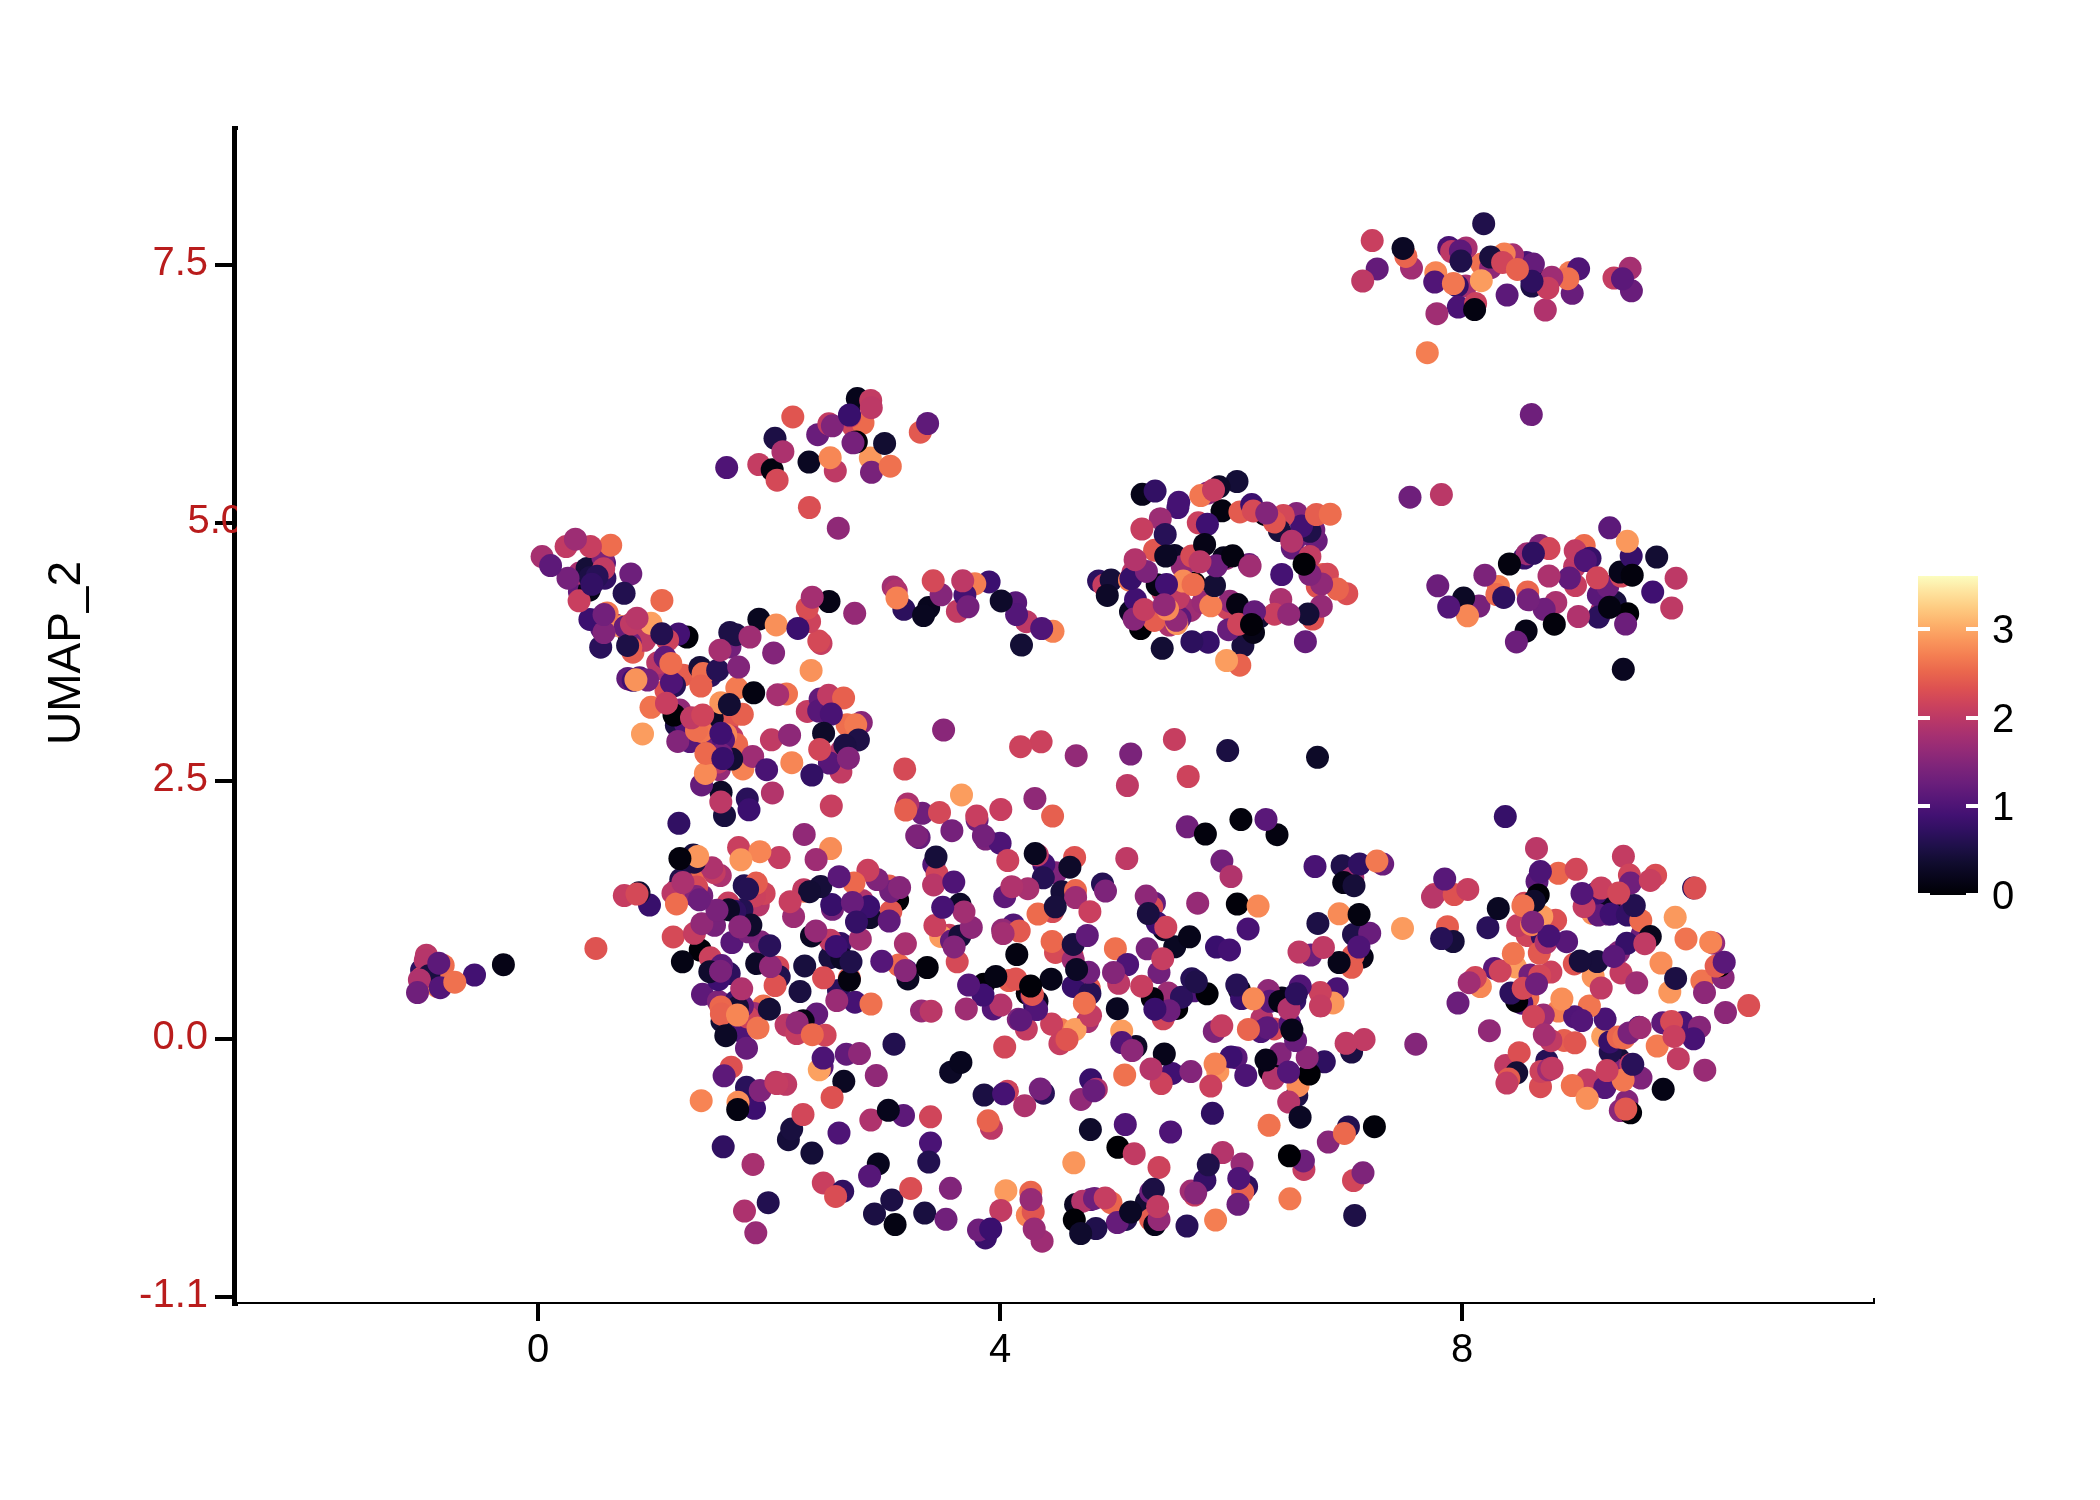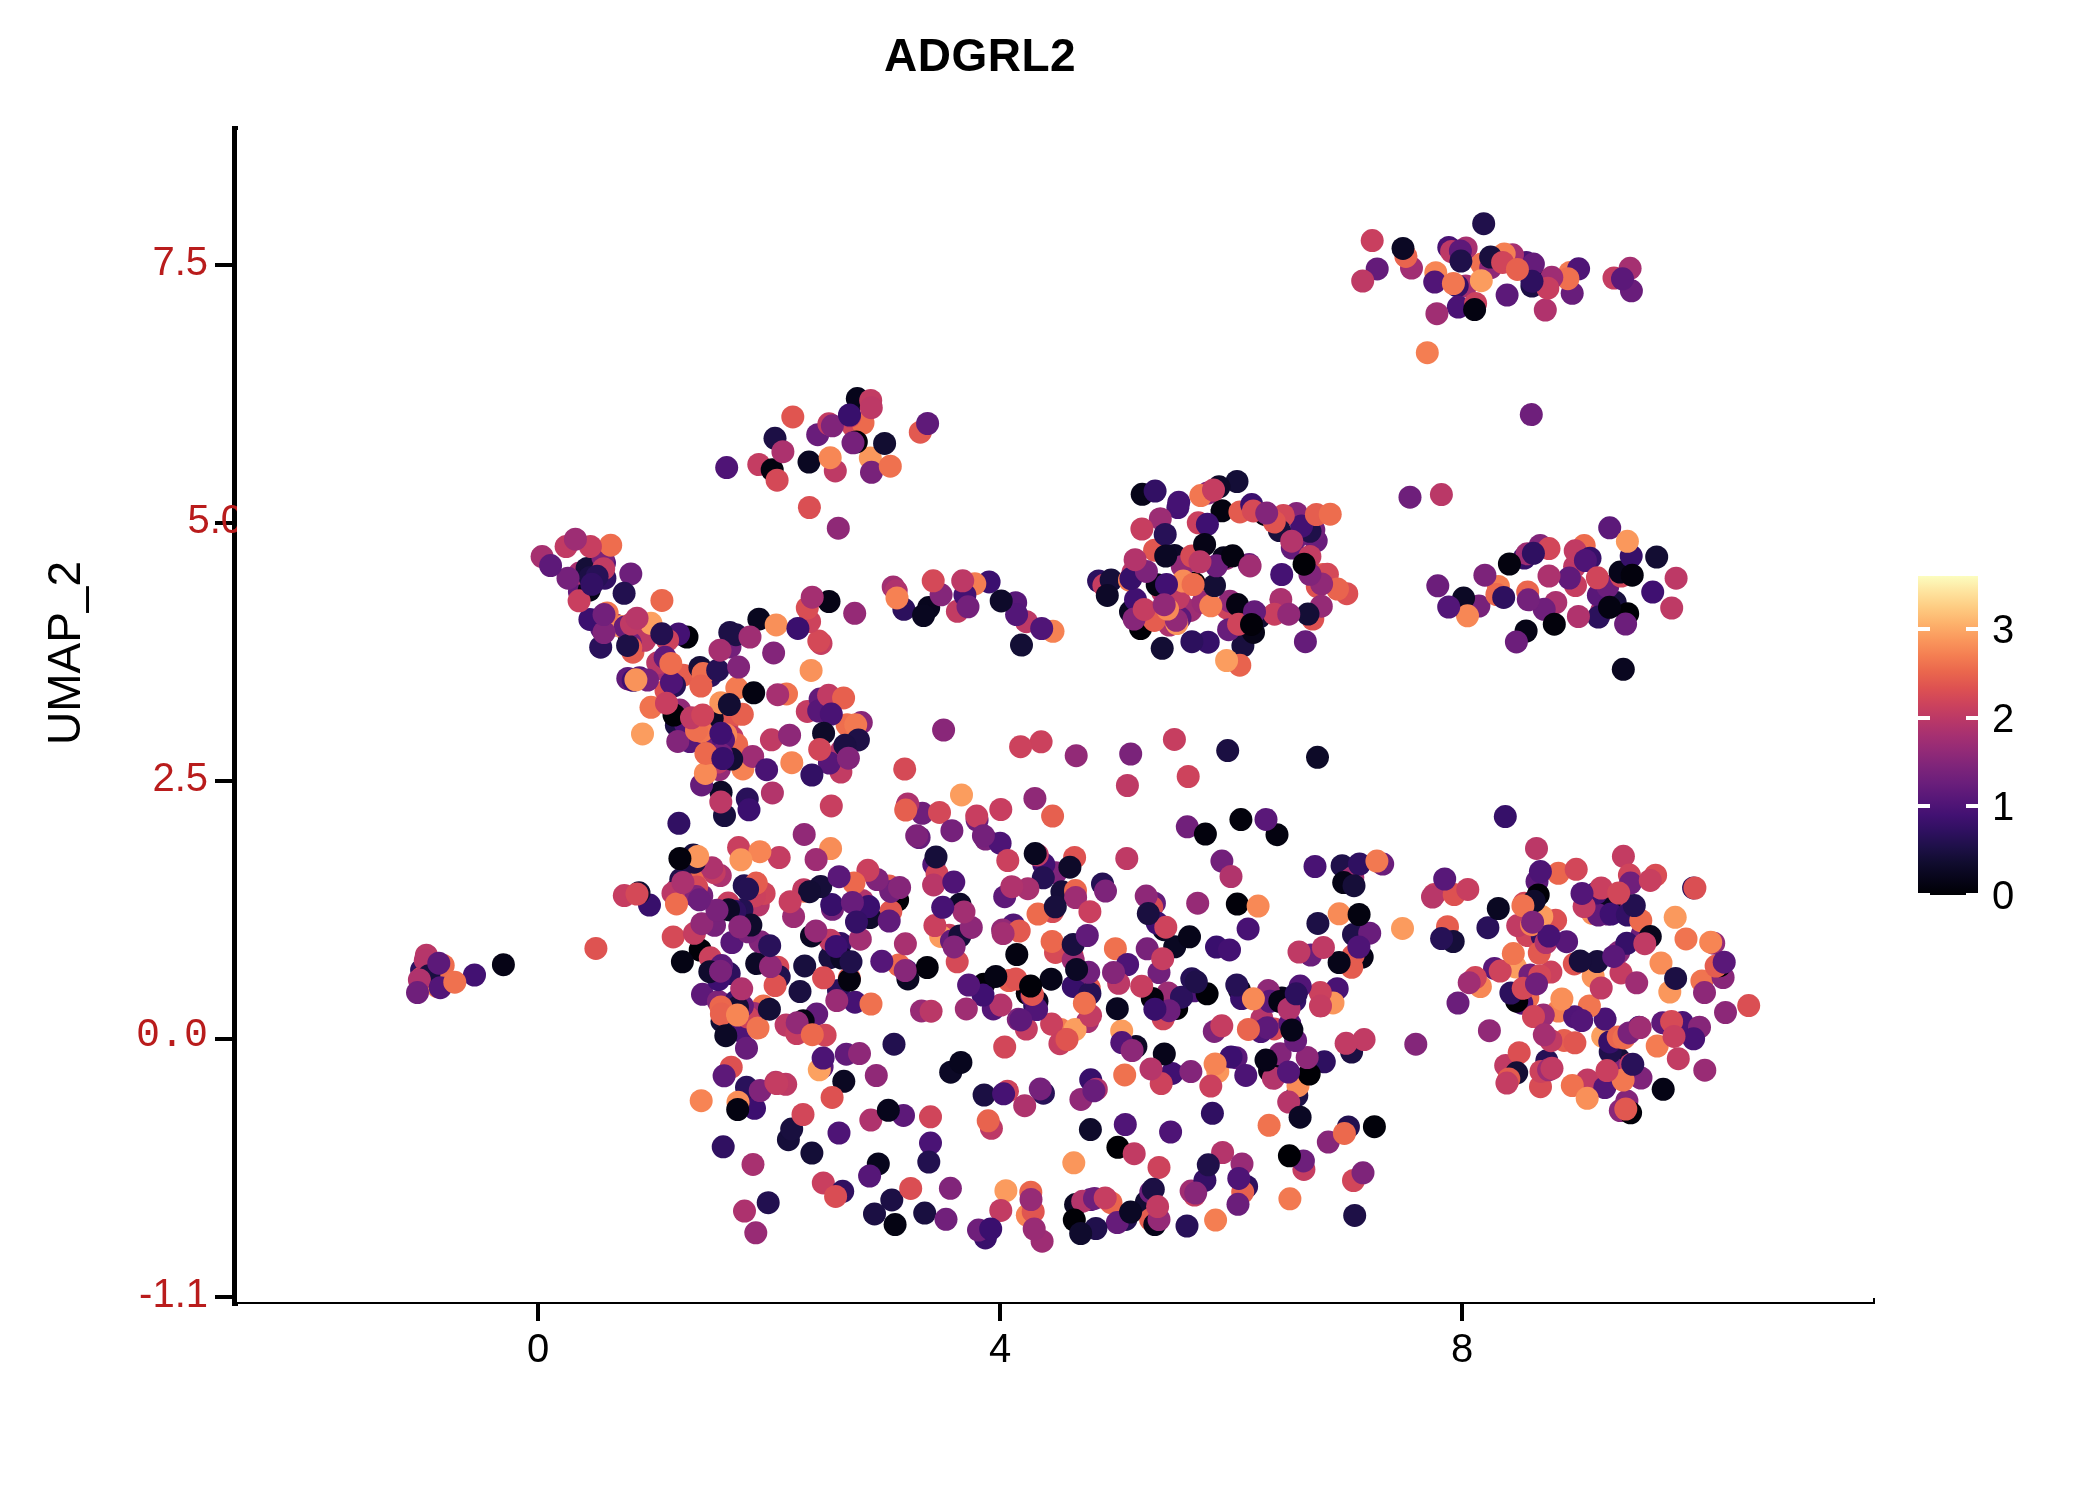--- a/index.html
+++ b/index.html
@@ -33,34 +33,33 @@
   .legend-tick{position:absolute;height:4px;width:12px;background:#ffffff;}
   .legend-tick.left{left:0;}
   .legend-tick.right{right:0;}
   .legend-label{position:absolute;left:74px;font-size:40px;color:#000;line-height:1;}
 </style>
 </head>
 <body>
 
 <div id="root">
 
-  <div id="plot-title">ADGRL2</div>
 
   <div id="axis-y-line"></div>
   <div id="axis-x-line"></div>
 
   <div id="yticks">
       <div class="ytick-mark" style="top: 263px;"></div>
       <div class="ytick-wrap" style="top: 239px;">7.5</div>
       <div class="ytick-mark" style="top: 521px;"></div>
       <div class="ytick-wrap" style="top: 497px; margin-left: 35px;">5.0</div>
       <div class="ytick-mark" style="top: 779px;"></div>
       <div class="ytick-wrap" style="top: 755px;">2.5</div>
       <div class="ytick-mark" style="top: 1037px;"></div>
-      <div class="ytick-wrap" style="top: 1013px; font-family: Liberation Mono, monospace;">0.0</div>
+      <div class="ytick-wrap" style="top: 1013px;">0.0</div>
       <div class="ytick-mark" style="top: 1295px;"></div>
       <div class="ytick-wrap" style="top: 1271px;">-1.1</div>
     </div>
   <div id="xticks">
       <div class="xtick-mark" style="left: 536px;"></div>
       <div class="xtick-wrap" style="left: 478px;">0</div>
       <div class="xtick-mark" style="left: 998px;"></div>
       <div class="xtick-wrap" style="left: 940px;">4</div>
       <div class="xtick-mark" style="left: 1460px;"></div>
       <div class="xtick-wrap" style="left: 1402px;">8</div>

